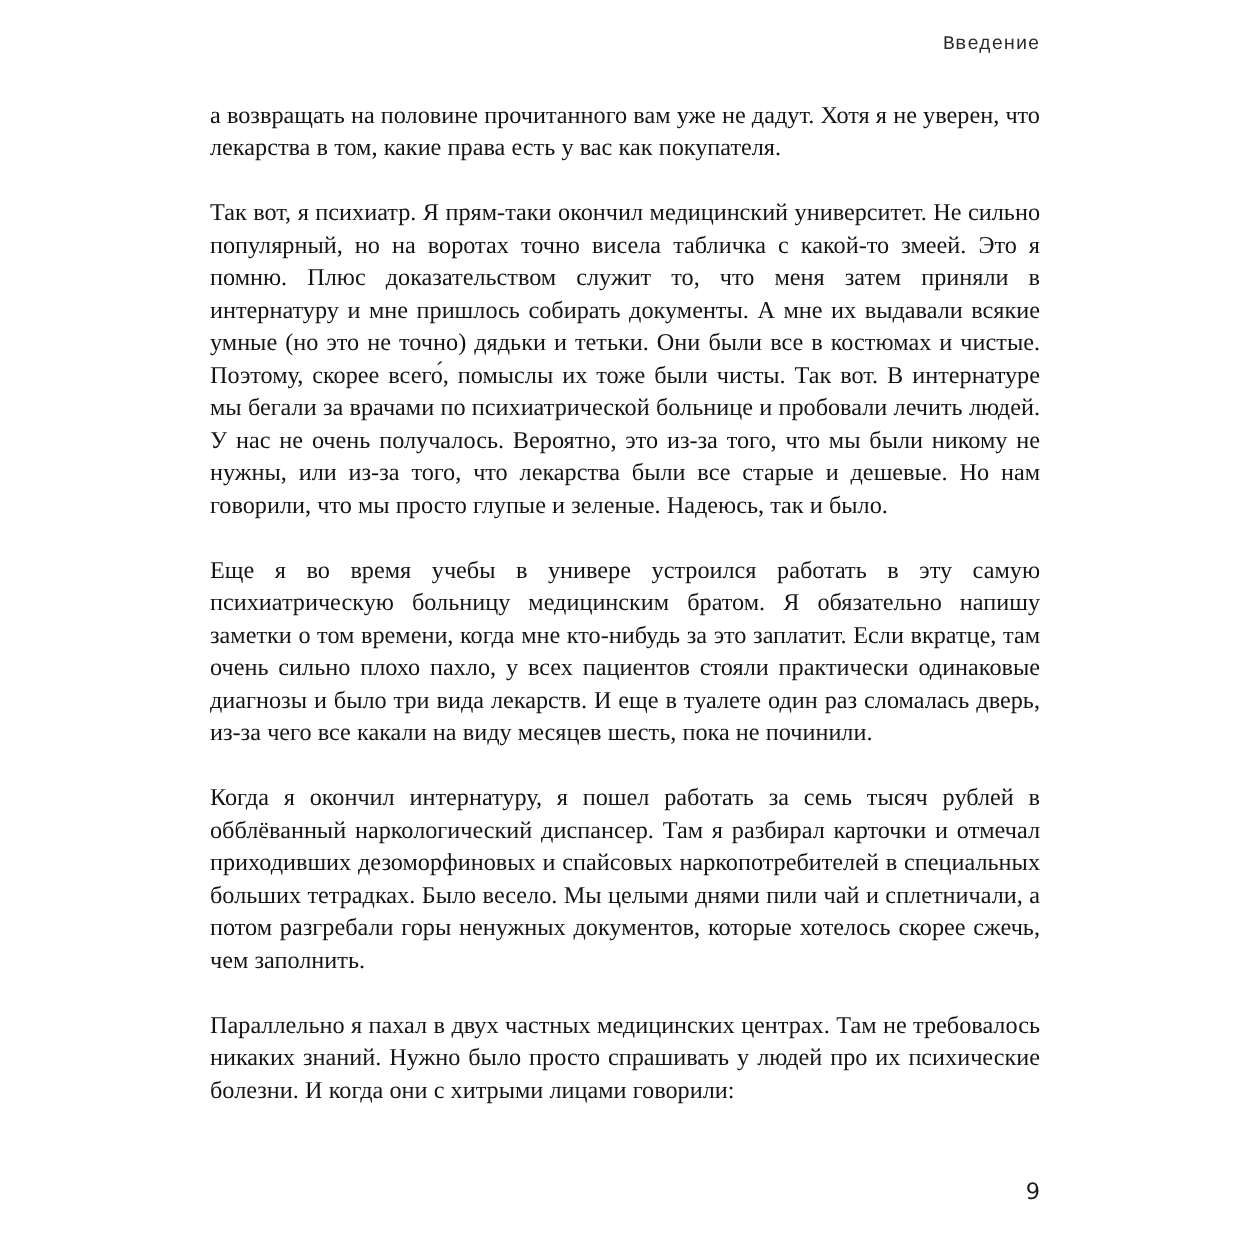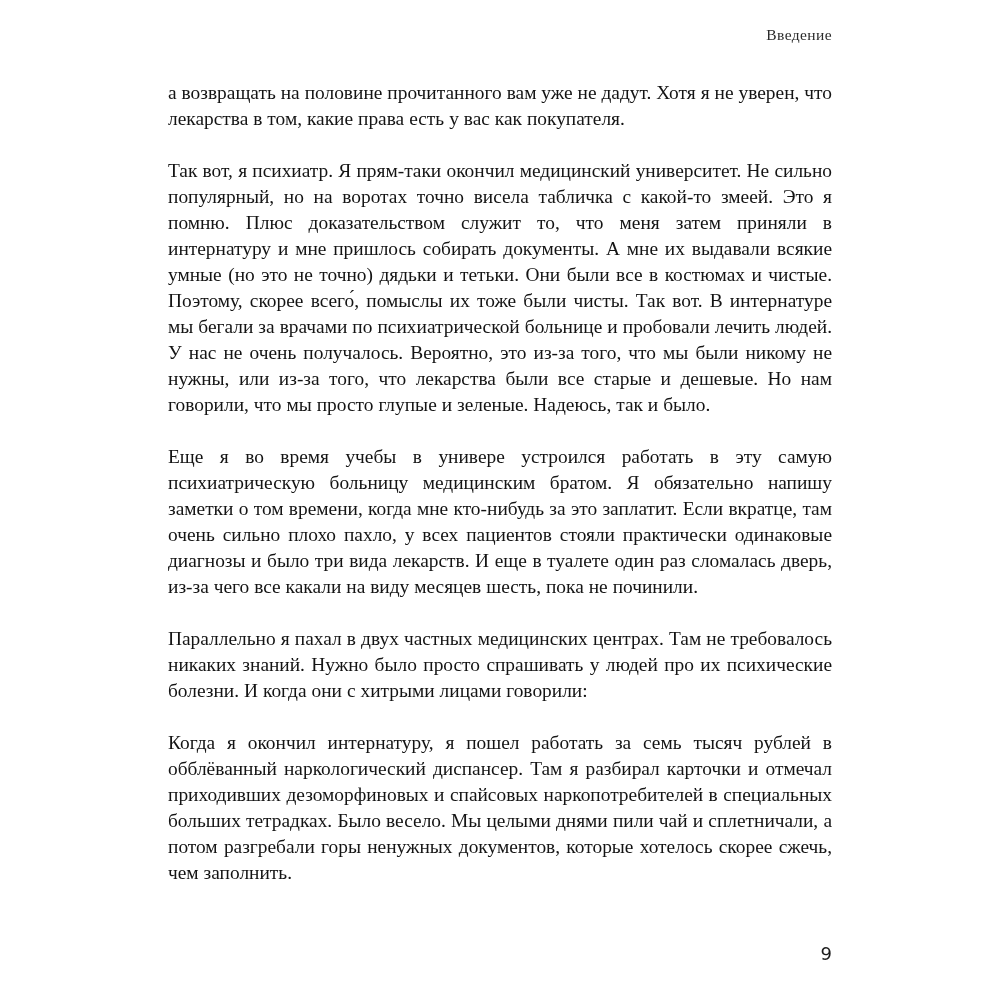--- a/index.html
+++ b/index.html
@@ -16,21 +16,21 @@
     background: #ffffff;
     overflow: hidden;
     box-sizing: border-box;
   }
 
   
   .running-head {
     position: absolute;
     top: 26px;
     right: 168px;
-    font-family: Liberation Serif, serif;
+    font-family: Liberation Mono, monospace;
     font-size: 15.5px;
     letter-spacing: 0.4px;
     color: #2b2b2b;
     white-space: nowrap;
     text-align: right;
   }
 
   
   .textblock {
     position: absolute;
@@ -71,19 +71,19 @@
 <body>
 
 <div id="page">
 
   <div class="running-head">Введение</div>
 
   <div class="textblock">
     <p class="para">а возвращать на половине прочитанного вам уже не дадут. Хотя я не уверен, что лекарства в том, какие права есть у вас как покупателя.</p>
     <p class="para">Так вот, я психиатр. Я прям-таки окончил медицинский университет. Не сильно популярный, но на воротах точно висела табличка с какой-то змеей. Это я помню. Плюс доказательством служит то, что меня затем приняли в интернатуру и мне пришлось собирать документы. А мне их выдавали всякие умные (но это не точно) дядьки и тетьки. Они были все в костюмах и чистые. Поэтому, скорее всего́, помыслы их тоже были чисты. Так вот. В интернатуре мы бегали за врачами по психиатрической больнице и пробовали лечить людей. У нас не очень получалось. Вероятно, это из-за того, что мы были никому не нужны, или из-за того, что лекарства были все старые и дешевые. Но нам говорили, что мы просто глупые и зеленые. Надеюсь, так и было.</p>
     <p class="para">Еще я во время учебы в универе устроился работать в эту самую психиатрическую больницу медицинским братом. Я обязательно напишу заметки о том времени, когда мне кто-нибудь за это заплатит. Если вкратце, там очень сильно плохо пахло, у всех пациентов стояли практически одинаковые диагнозы и было три вида лекарств. И еще в туалете один раз сломалась дверь, из-за чего все какали на виду месяцев шесть, пока не починили.</p>
+    <p class="para">Когда я окончил интернатуру, я пошел работать за семь тысяч рублей в обблёванный наркологический диспансер. Там я разбирал карточки и отмечал приходивших дезоморфиновых и спайсовых наркопотребителей в специальных больших тетрадках. Было весело. Мы целыми днями пили чай и сплетничали, а потом разгребали горы ненужных документов, которые хотелось скорее сжечь, чем заполнить.</p>
     <p class="para">Параллельно я пахал в двух частных медицинских центрах. Там не требовалось никаких знаний. Нужно было просто спрашивать у людей про их психические болезни. И когда они с хитрыми лицами говорили:</p>
-    <p class="para">Когда я окончил интернатуру, я пошел работать за семь тысяч рублей в обблёванный наркологический диспансер. Там я разбирал карточки и отмечал приходивших дезоморфиновых и спайсовых наркопотребителей в специальных больших тетрадках. Было весело. Мы целыми днями пили чай и сплетничали, а потом разгребали горы ненужных документов, которые хотелось скорее сжечь, чем заполнить.</p>
   </div>
 
   <div class="folio">9</div>
 
 </div>
 
 </body></html>

